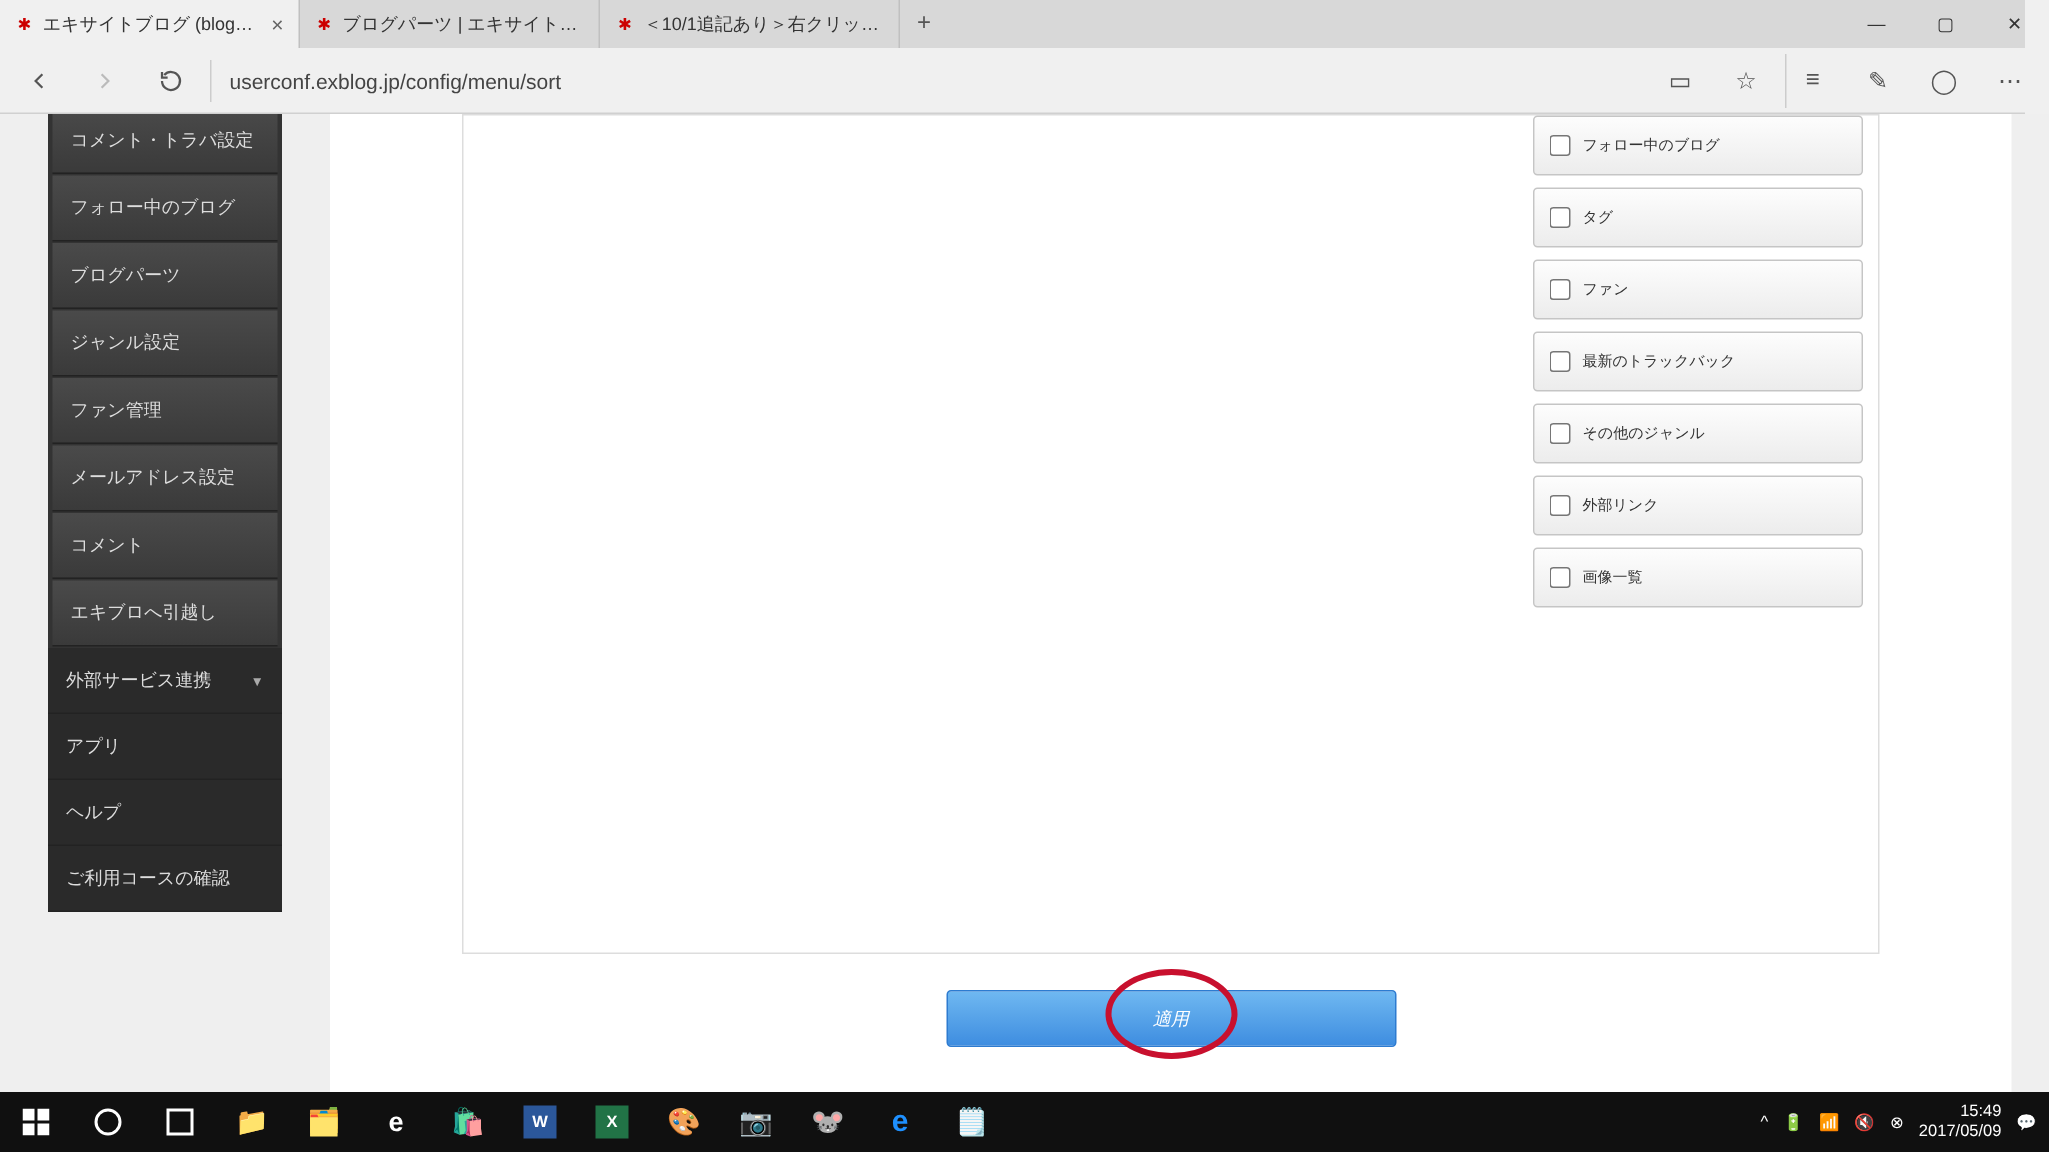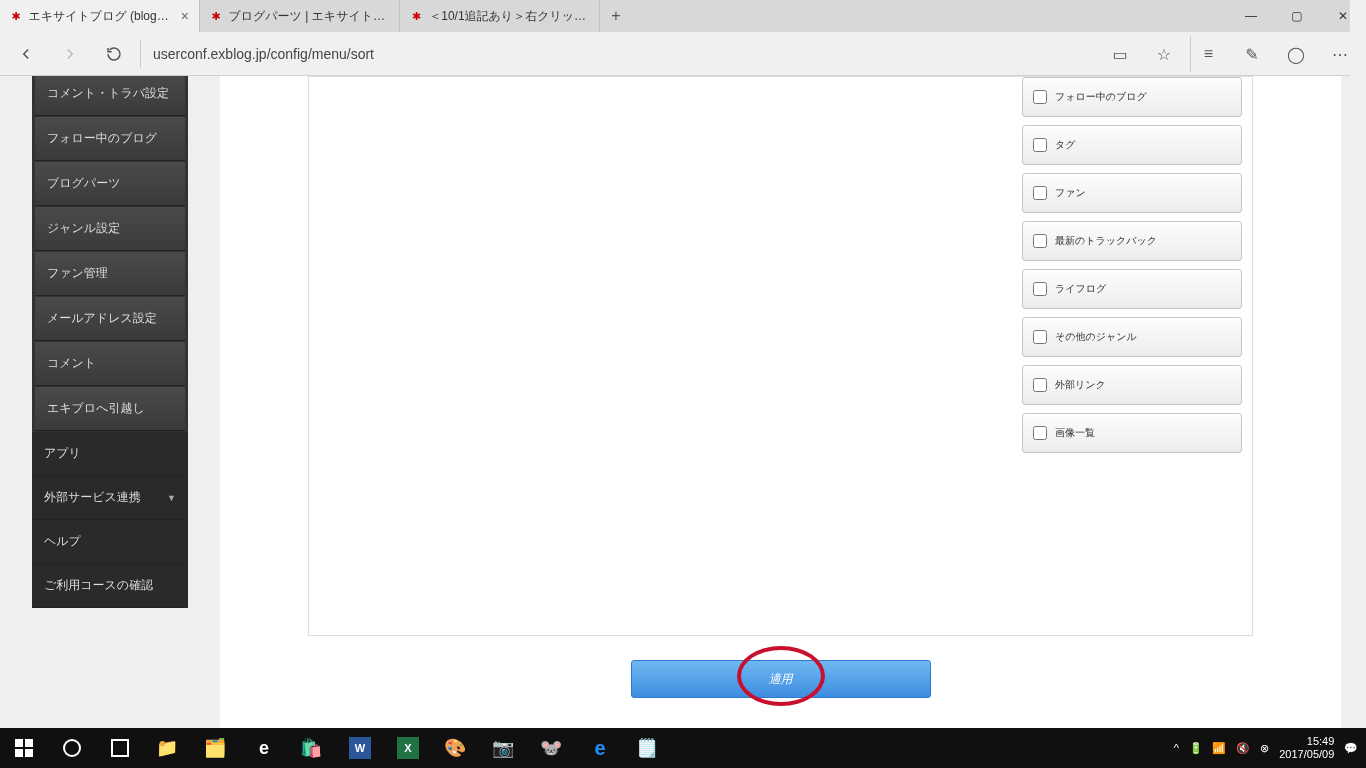--- a/index.html
+++ b/index.html
@@ -132,28 +132,28 @@
       </div>
     <div class="sitem">
         <span>メールアドレス設定</span>
       </div>
     <div class="sitem">
         <span>コメント</span>
       </div>
     <div class="sitem">
         <span>エキブロへ引越し</span>
       </div>
-    <div class="sitem dark">
-        <span>アプリ</span>
-      </div>
     <div class="sitem head">
       <span>外部サービス連携</span>
       <span class="arrow-down">▼</span>
     </div>
     <div class="sitem dark">
+        <span>アプリ</span>
+      </div>
+    <div class="sitem dark">
         <span>ヘルプ</span>
       </div>
     <div class="sitem dark">
         <span>ご利用コースの確認</span>
       </div>
   </div>
 
   <div class="mainwrap">
     <div class="mainpanel">
       <div class="options">
@@ -165,24 +165,20 @@
             <input type="checkbox" style="">
             <span class="olbl">タグ</span>
           </label>
         <label class="opt">
             <input type="checkbox" style="">
             <span class="olbl">ファン</span>
           </label>
         <label class="opt">
             <input type="checkbox" style="">
             <span class="olbl">最新のトラックバック</span>
-          </label>
-        <label class="opt">
-            <input type="checkbox" style="">
-            <span class="olbl">ライフログ</span>
           </label>
         <label class="opt">
             <input type="checkbox" style="">
             <span class="olbl">その他のジャンル</span>
           </label>
         <label class="opt">
             <input type="checkbox" style="">
             <span class="olbl">外部リンク</span>
           </label>
         <label class="opt">

